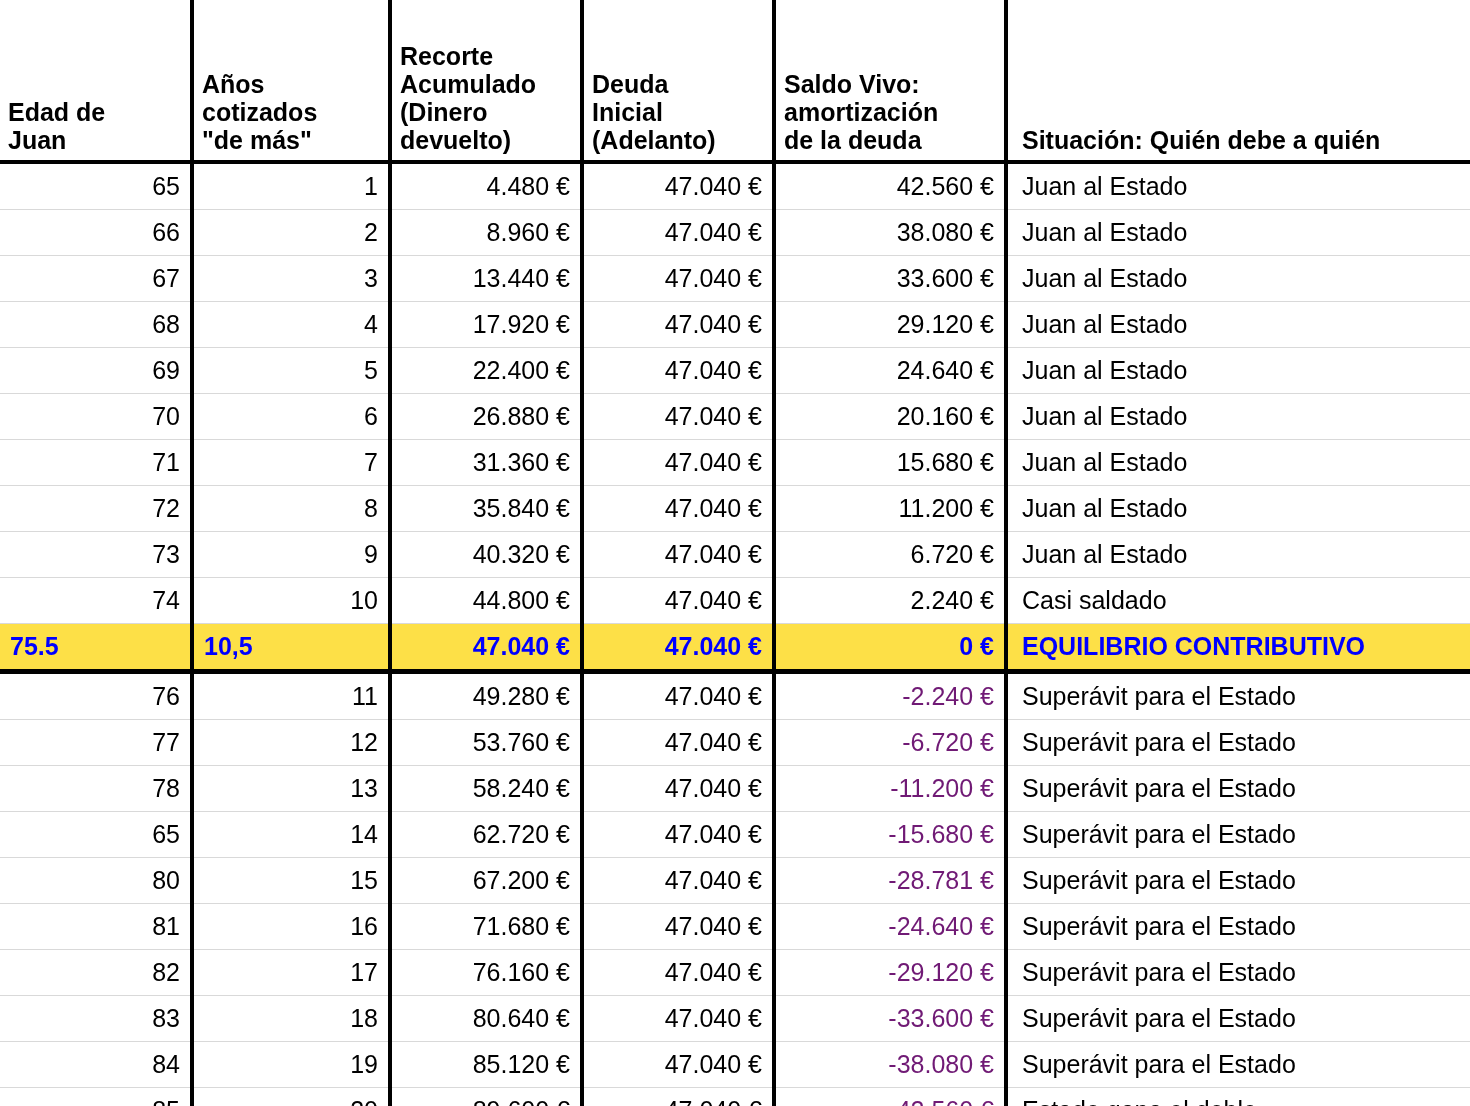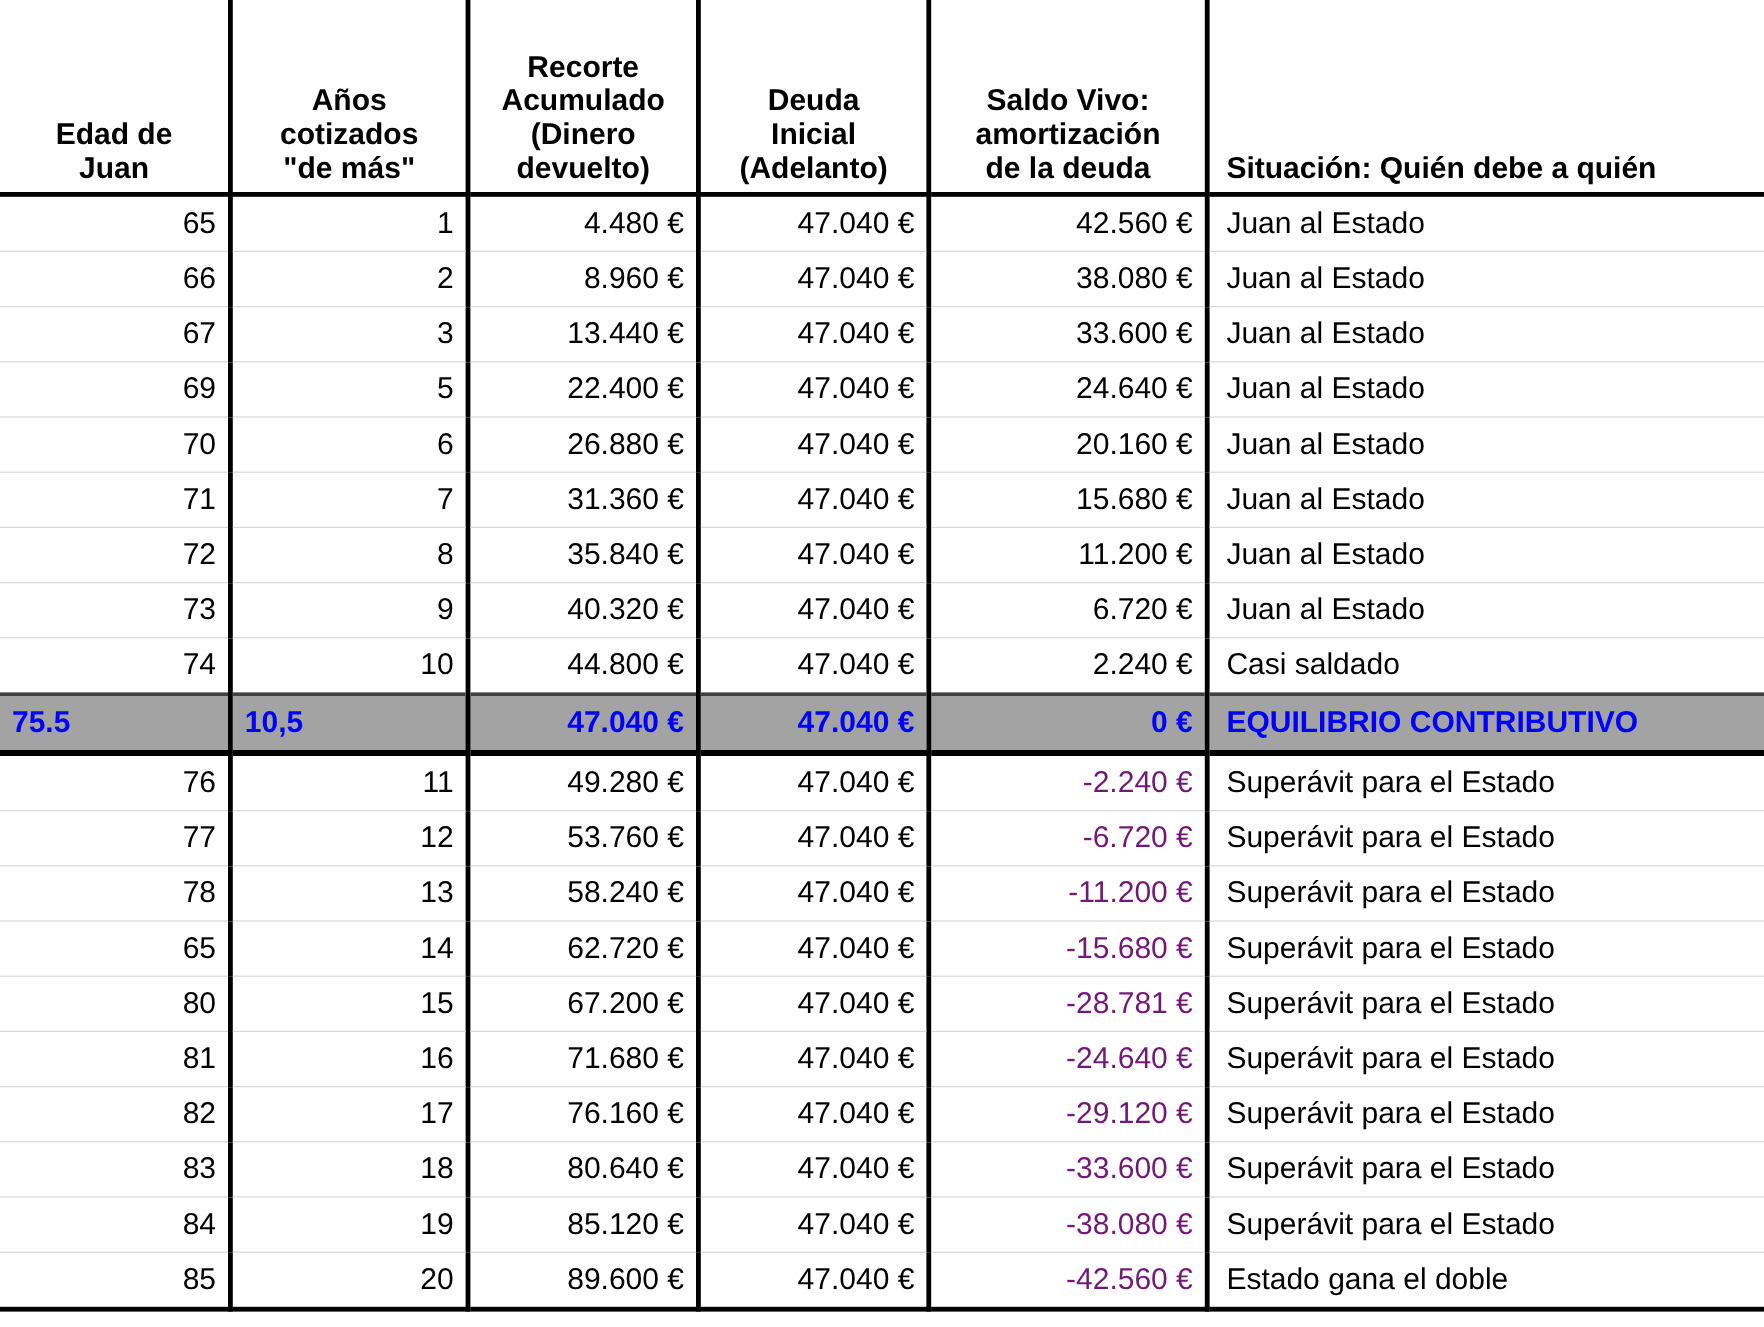--- a/index.html
+++ b/index.html
@@ -22,21 +22,21 @@
   table.sheet col.c-edad    { width: 192px; }
   table.sheet col.c-anios   { width: 198px; }
   table.sheet col.c-recorte { width: 192px; }
   table.sheet col.c-deuda   { width: 192px; }
   table.sheet col.c-saldo   { width: 232px; }
   table.sheet col.c-situ    { width: 464px; }
 
   thead th {
     font-size: 25px;
     font-weight: bold;
-    text-align: center;
+    text-align: left;
     vertical-align: bottom;
     padding: 4px 8px 6px 8px;
     border-right: 4px solid #000000;
     border-bottom: 4px solid #000000;
     line-height: 1.12;
     height: 150px;
     background: #ffffff;
   }
   thead th.situ {
     text-align: left;
@@ -62,23 +62,23 @@
     text-align: left;
     border-right: none;
     padding-left: 14px;
   }
   tbody td.neg {
     color: #701a75;
   }
   tbody tr.equilibrio td {
     color: #0000ff;
     font-weight: bold;
-    border-top: 3px solid #404040;
+    border-top: 1px solid #404040;
     border-bottom: 5px solid #000000;
-    background: #a3a3a3;
+    background: #fde047;
   }
   tbody tr.equilibrio td.lefted {
     text-align: left;
   }
   tbody tr:last-child td {
     border-bottom: 4px solid #000000;
   }
 </style>
 </head>
 <body>
@@ -143,20 +143,28 @@
       </tr>
       <tr>
         <td>67</td>
         <td>3</td>
         <td>13.440 €</td>
         <td>47.040 €</td>
         <td>33.600 €</td>
         <td class="situ">Juan al Estado</td>
       </tr>
       <tr>
+        <td>68</td>
+        <td>4</td>
+        <td>17.920 €</td>
+        <td>47.040 €</td>
+        <td>29.120 €</td>
+        <td class="situ">Juan al Estado</td>
+      </tr>
+      <tr>
         <td>69</td>
         <td>5</td>
         <td>22.400 €</td>
         <td>47.040 €</td>
         <td>24.640 €</td>
         <td class="situ">Juan al Estado</td>
       </tr>
       <tr>
         <td>70</td>
         <td>6</td>

